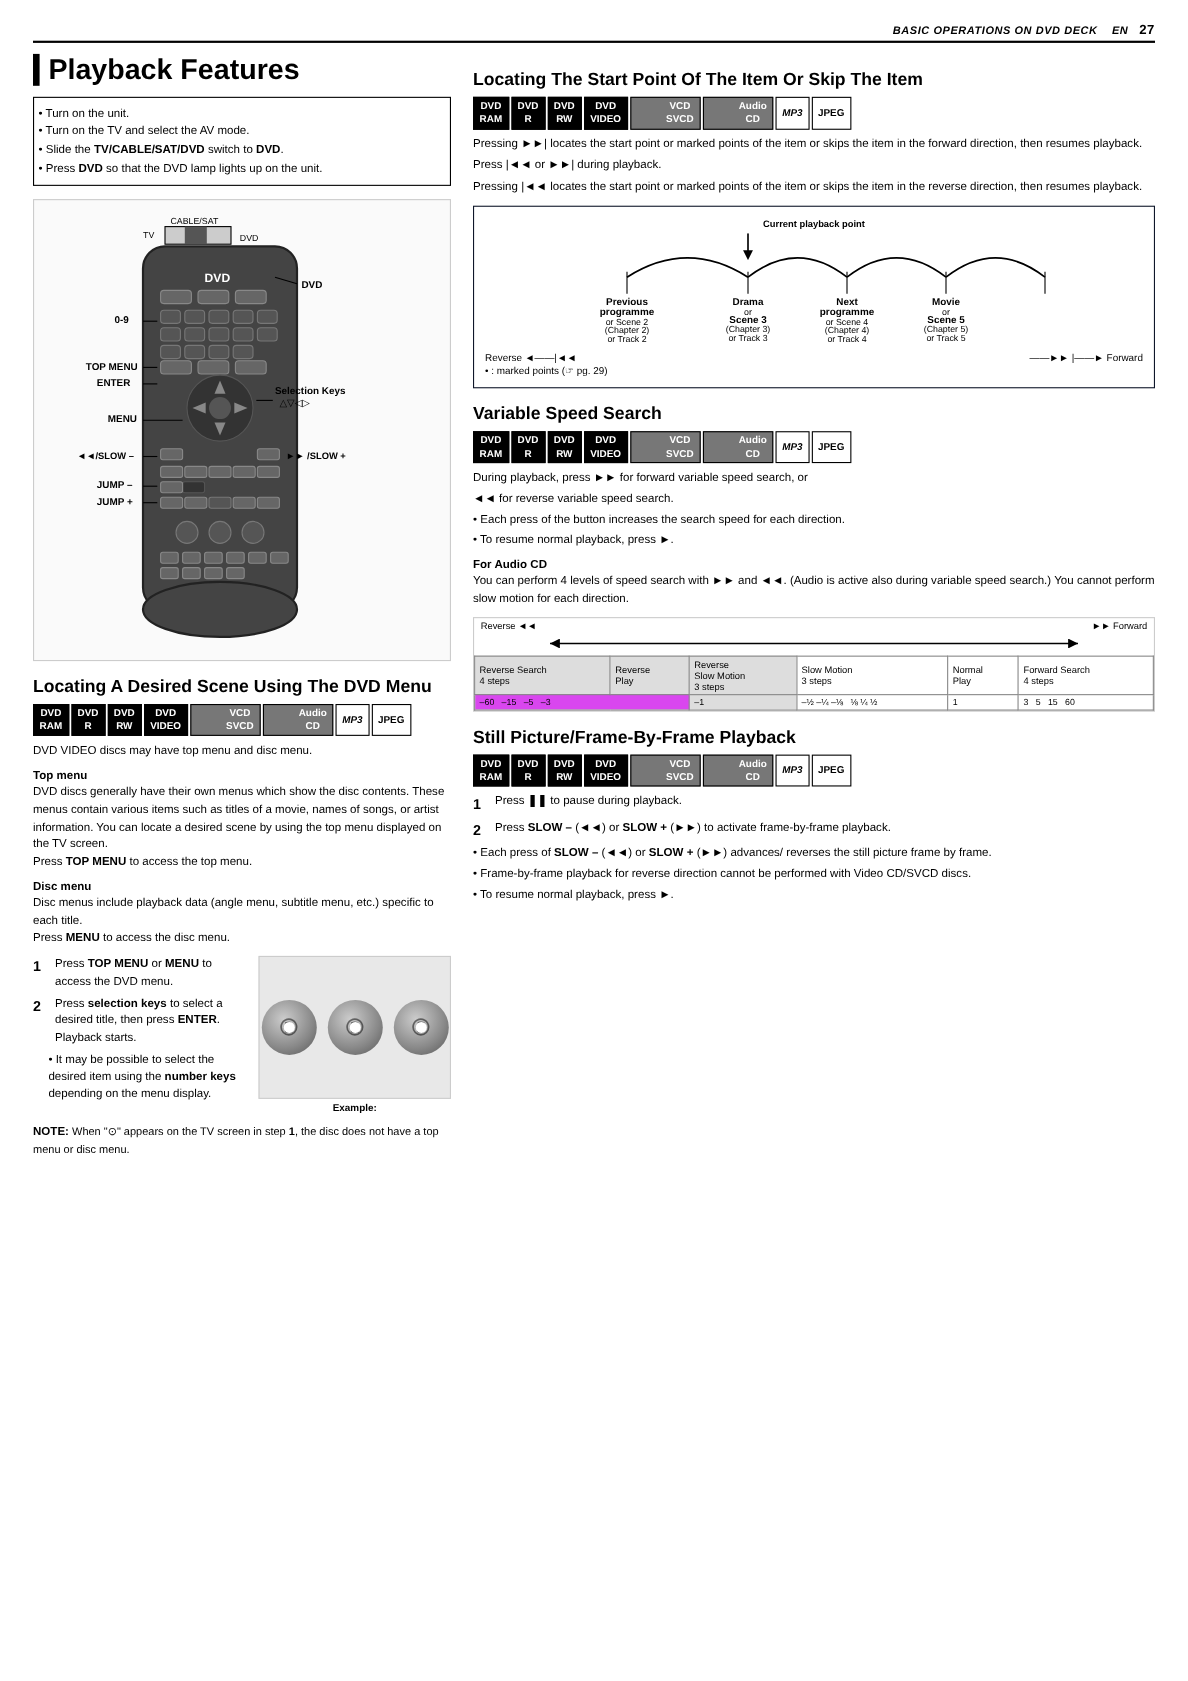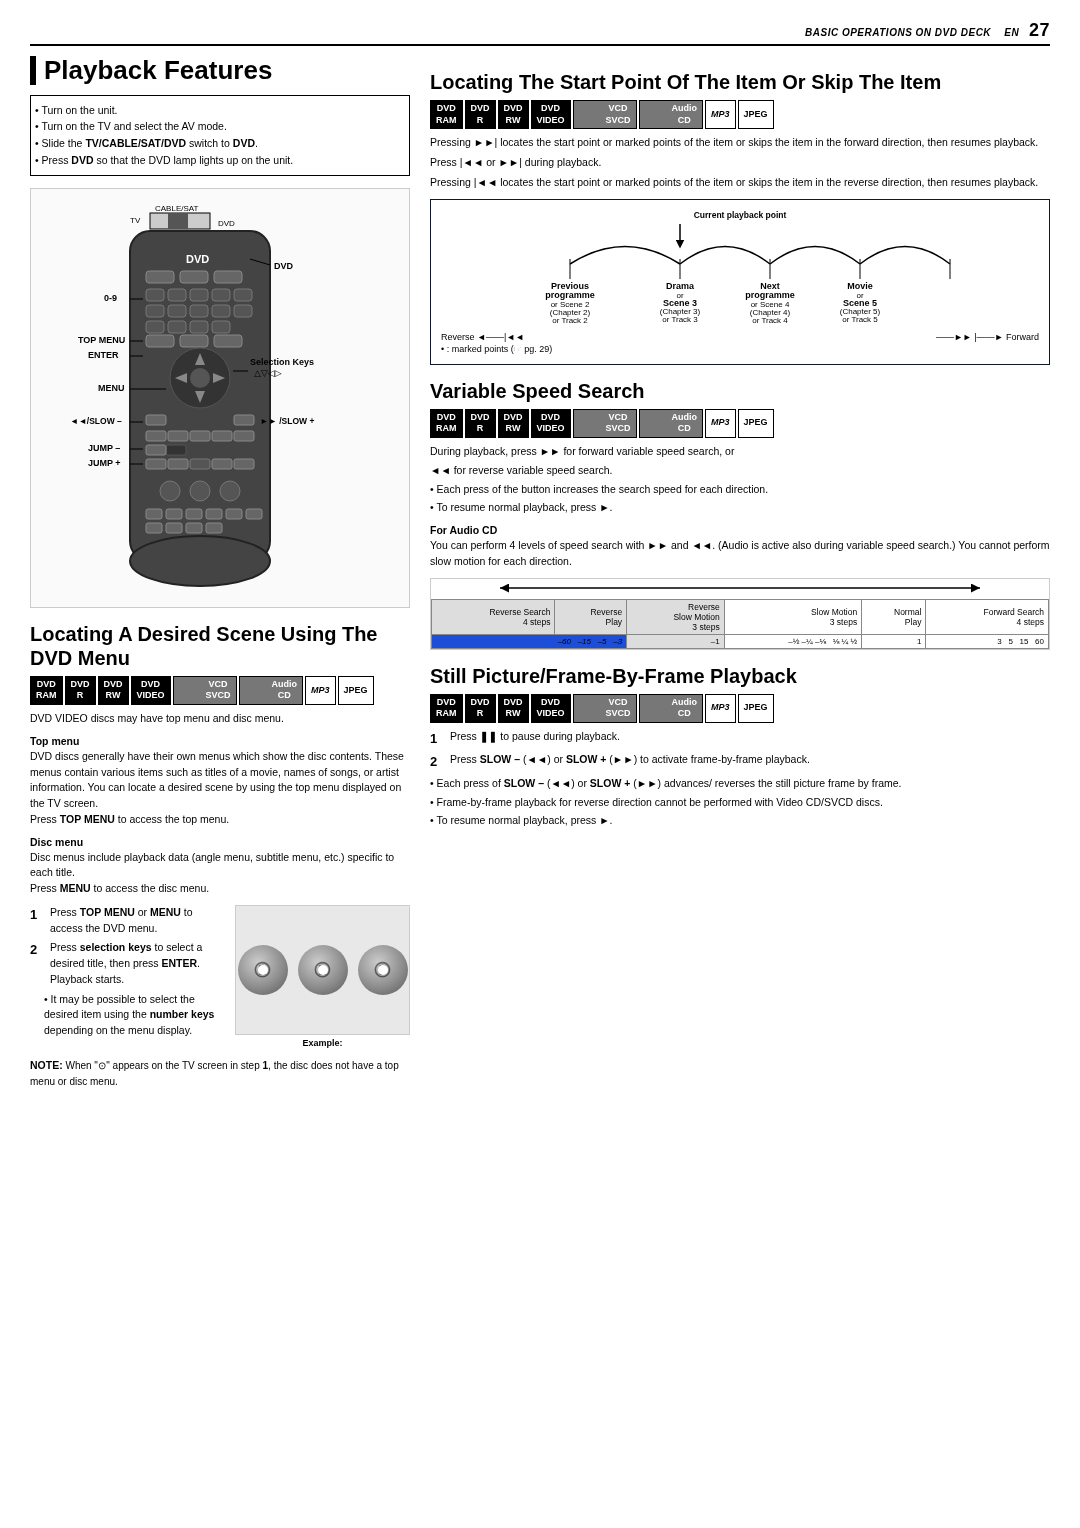--- a/index.html
+++ b/index.html
@@ -18,21 +18,21 @@
       text-align: right;
       font-size: 10px;
       font-style: italic;
       font-weight: bold;
       border-bottom: 2px solid #000;
       padding-bottom: 3px;
       margin-bottom: 10px;
       letter-spacing: 0.5px;
     }
     .header-bar .page-num {
-      font-size: 18px;
+      font-size: 12px;
       font-weight: bold;
       font-style: normal;
       margin-top: 20px;
     }
 
     
     .main-layout {
       display: flex;
       gap: 20px;
     }
@@ -48,21 +48,21 @@
     .page-title {
       font-size: 26px;
       font-weight: bold;
       border-left: 6px solid #000;
       padding-left: 8px;
       margin-bottom: 10px;
       line-height: 1.1;
     }
 
     .section-title {
-      font-size: 20px;
+      font-size: 16px;
       font-weight: bold;
       margin-bottom: 6px;
       margin-top: 14px;
       line-height: 1.2;
     }
 
     
     .intro-box {
       border: 1px solid #000;
       padding: 6px 4px;
@@ -243,21 +243,21 @@
       margin: 8px 0;
       font-size: 8px;
     }
     .speed-table {
       width: 100%;
       border-collapse: collapse;
     }
     .speed-table td, .speed-table th {
       border: 1px solid #888;
       padding: 2px 4px;
-      text-align: right;
+      text-align: left;
       font-size: 8.5px;
     }
     .speed-arrow-row {
       display: flex;
       justify-content: space-between;
       align-items: center;
       padding: 2px 6px;
       font-size: 8.5px;
     }
 
@@ -575,20 +575,24 @@
         <p class="bullet">Each press of the button increases the search speed for each direction.</p>
         <p class="bullet">To resume normal playback, press ►.</p>
       </div>
 
       <p class="sub-heading">For Audio CD</p>
       <p class="body-text">
         You can perform 4 levels of speed search with ►► and ◄◄. (Audio is active also during variable speed search.) You cannot perform slow motion for each direction.
       </p>
 
       <div class="speed-diagram">
+        <div class="speed-arrow-row">
+          <span>Reverse ◄◄</span>
+          <span>►► Forward</span>
+        </div>
         
         <svg width="100%" height="18" viewBox="0 0 500 18">
           <defs>
             <marker id="arrowL" markerWidth="6" markerHeight="6" refX="0" refY="3" orient="auto">
               <path d="M6,0 L6,6 L0,3 z" fill="#000"></path>
             </marker>
             <marker id="arrowR" markerWidth="6" markerHeight="6" refX="6" refY="3" orient="auto">
               <path d="M0,0 L0,6 L6,3 z" fill="#000"></path>
             </marker>
           </defs>
@@ -598,21 +602,21 @@
           <tbody>
               <tr>
             <td style="background:#ddd;">Reverse Search<br>4 steps</td>
             <td style="background:#ddd;">Reverse<br>Play</td>
             <td style="background:#ddd;">Reverse<br>Slow Motion<br>3 steps</td>
             <td>Slow Motion<br>3 steps</td>
             <td>Normal<br>Play</td>
             <td>Forward Search<br>4 steps</td>
           </tr>
           <tr>
-            <td colspan="2" style="background:#1d4ed8; font-size:8px;font-style:italic;">
+            <td colspan="2" style="background:#d946ef; font-size:8px;">
               –60 &nbsp; –15 &nbsp; –5 &nbsp; –3
             </td>
             <td style="background:#ddd; font-size:8px;">
               –1
             </td>
             <td style="font-size:8px;">
               –½ –¼ –⅛ &nbsp; ⅛ ¼ ½
             </td>
             <td style="font-size:8px;">1</td>
             <td style="font-size:8px;">3 &nbsp; 5 &nbsp; 15 &nbsp; 60</td>

